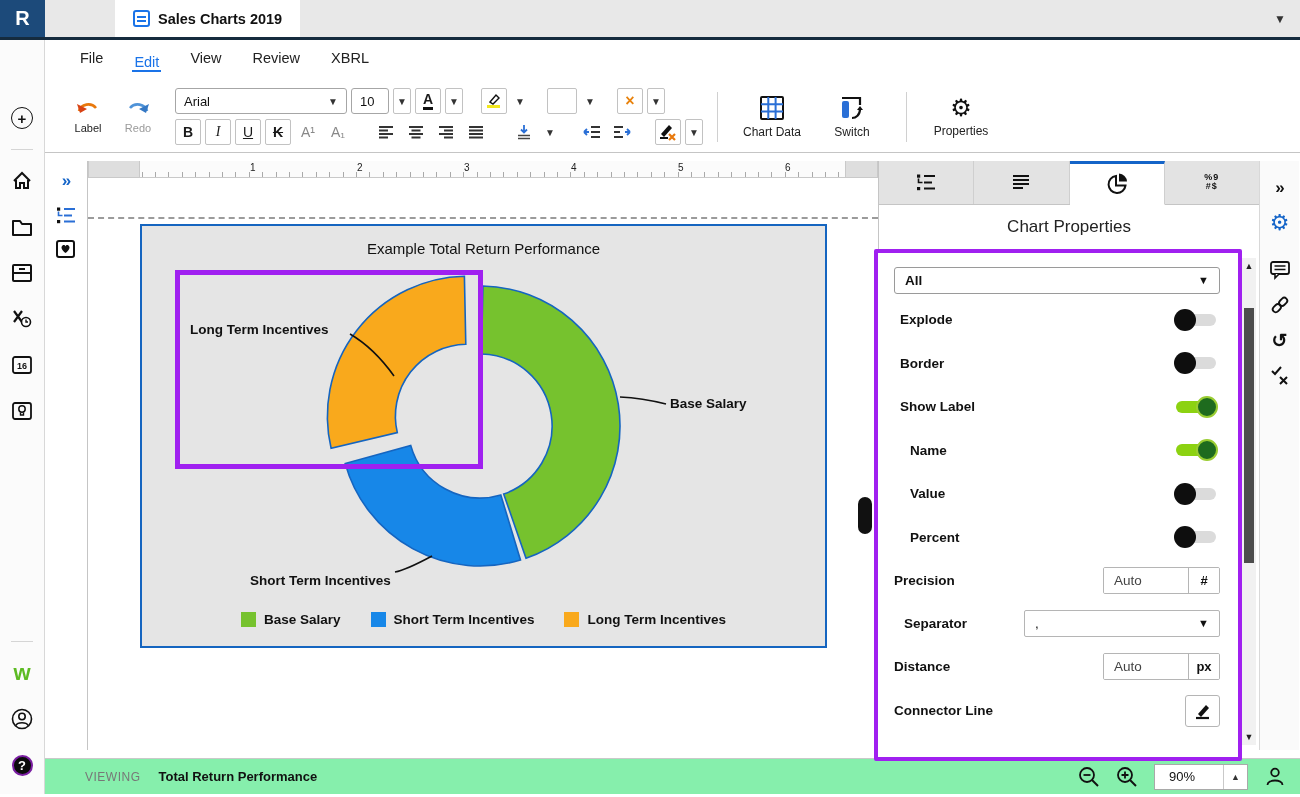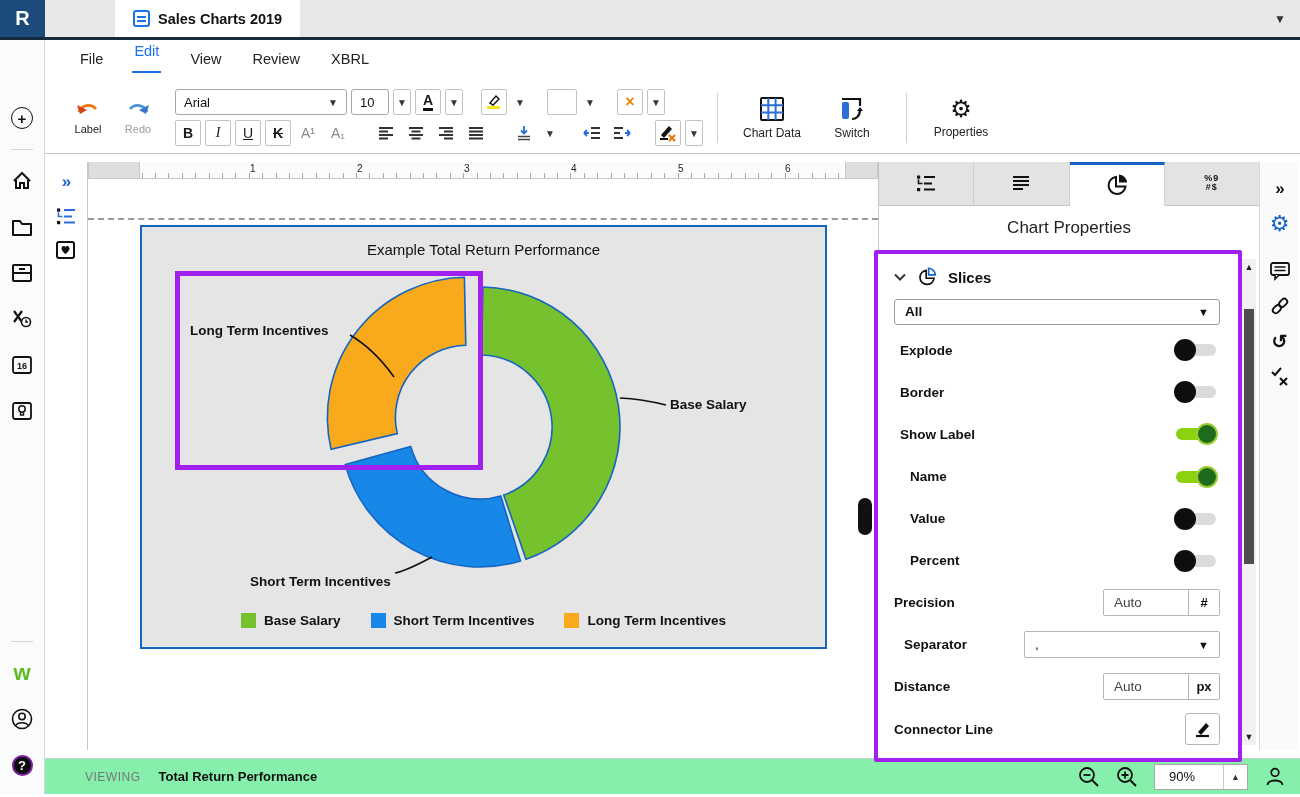--- a/index.html
+++ b/index.html
@@ -22,21 +22,21 @@
   .rail-divider { width:22px; height:1px; background:#D5D5D5; margin:8px 0; }
   .plus-circle { width:22px; height:22px; border:1.6px solid #111; border-radius:50%; display:flex; align-items:center; justify-content:center; font-size:15px; font-weight:bold; }
   .w-logo { color:#5DBB23; font-size:22px; font-weight:bold; }
   .help-circle { width:21px; height:21px; background:#0B0B0B; border:2px solid #7B1FA2; border-radius:50%; color:#fff; font-size:13px; font-weight:bold; display:flex; align-items:center; justify-content:center; }
 
   .right-col { flex:1; display:flex; flex-direction:column;gap:8px; }
 
   
   .menubar { height:35px; background:#fff; display:flex; align-items:flex-end; padding:0 0 2px 33px; gap:27px; }
   .menu-item { font-size:14.5px; color:#222; padding:4px 2px 6px; cursor:default; }
-  .menu-item.active { color:#1A73E8; border-bottom:2px solid #1A73E8; padding-bottom:12px; }
+  .menu-item.active { color:#1A73E8; border-bottom:2px solid #1A73E8; padding-bottom:0; }
 
   
   .toolbar { height:73px; background:#fff; border-bottom:1px solid #C5C5C5; display:flex; align-items:center; padding-left:12px; }
   .tb-undo-redo { display:flex; gap:4px; padding:0 14px 0 8px; }
   .tb-stackbtn { width:46px; display:flex; flex-direction:column; align-items:center; gap:3px; font-size:11px; color:#222; }
   .tb-stackbtn.disabled { color:#9A9A9A; }
   .tb-main { display:flex; flex-direction:column; gap:5px; }
   .tb-row { display:flex; align-items:center; gap:4px; }
   .sel { border:1px solid #A6A6A6; border-radius:3px; height:26px; display:flex; align-items:center; padding:0 8px; font-size:13px; color:#111; background:#fff; }
   .sel .arw { margin-left:auto; font-size:10px; color:#333; padding-left:8px; }
@@ -438,30 +438,20 @@
                 <path d="M14,1.5 a8.5,8.5 0 0 1 8,8 l-8,0 z" fill="#111"></path>
               </svg>
           </div>
           <div class="ptab">
             <div class="numfmt">%9<br>#$</div>
           </div>
         </div>
         <div class="panel-title">Chart Properties</div>
 
         <div class="props-box">
-          <div class="sec-header">
-            <svg width="12" height="8" viewBox="0 0 12 8">
-                <path d="M1,1.5 L6,6.5 L11,1.5" stroke="#333" stroke-width="2" fill="none"></path>
-              </svg>
-            <svg width="20" height="20" viewBox="0 0 24 24">
-                <path d="M11,4 a8.5,8.5 0 1 0 9.5,9.5 l-9.5,0 z" stroke="#111" stroke-width="2" fill="none"></path>
-                <path d="M14,1.5 a8.5,8.5 0 0 1 8,8 l-8,0 z" fill="none" stroke="#1464C8" stroke-width="2"></path>
-              </svg>
-            <span>Slices</span>
-          </div>
           <div class="scope-select">
             <span>All</span>
             <span class="arw">▼</span>
           </div>
 
           <div class="t-row">
             <span class="t-label">Explode</span>
             <span class="switch">
                 <span class="track"></span>
                 <span class="knob"></span>

